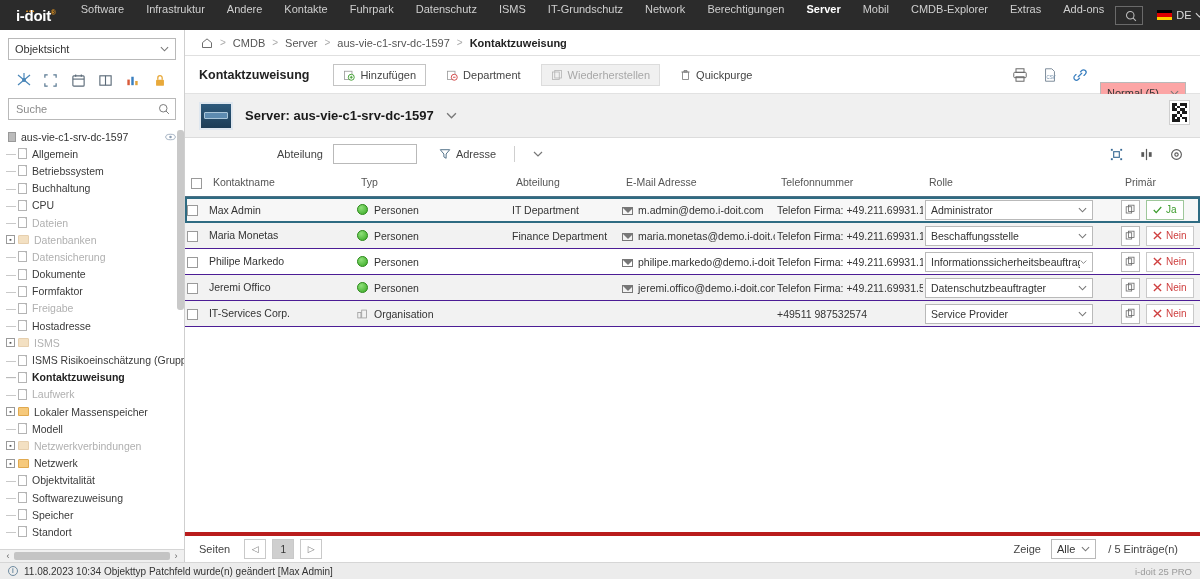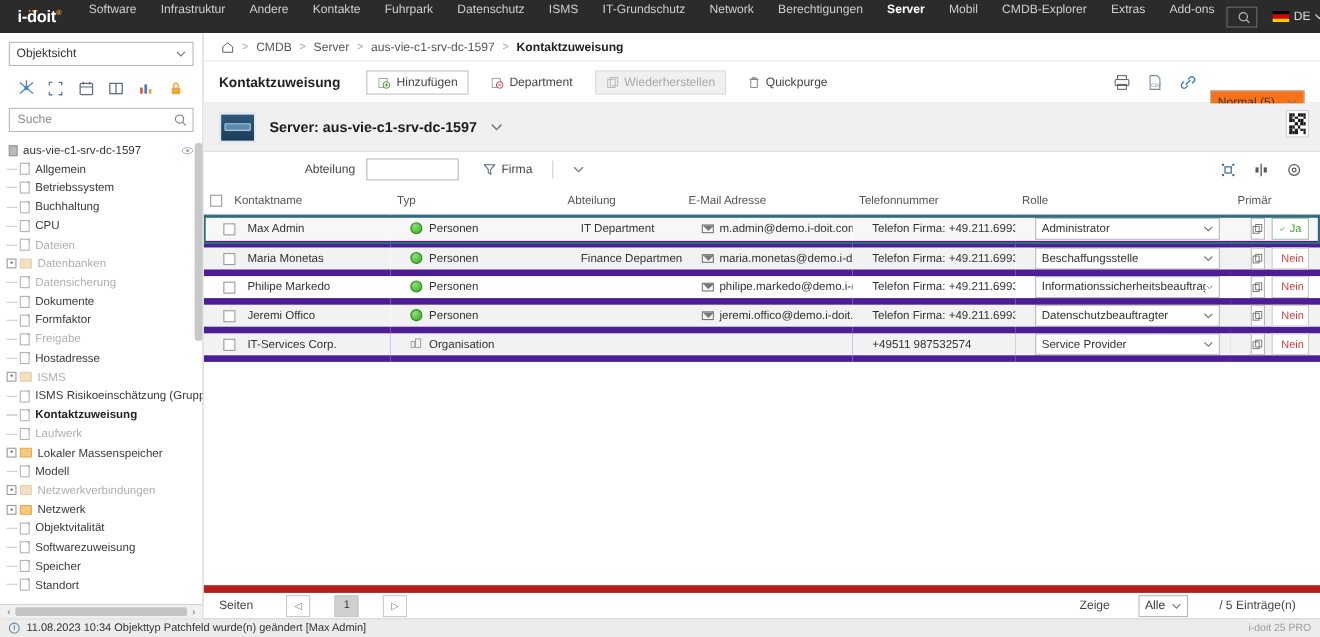--- a/index.html
+++ b/index.html
@@ -137,21 +137,21 @@
   .btn {
     height: 22px; border: 1px solid #c4c4c4; background: #fff;
     display: inline-flex; align-items: center; gap: 5px;
     padding: 0 9px; font-size: 11px; color: #444; cursor: pointer; white-space: nowrap;
   }
   .btn.plain { border-color: transparent; }
   .btn.disabled { background: #f0f0f0; border-color: #dcdcdc; color: #a8a8a8; cursor: default; }
   .abspacer { flex: 1 1 auto; }
   .iconbtn { width: 20px; height: 20px; display: flex; align-items: center; justify-content: center; cursor: pointer; }
   .selbox {
-    height: 22px; min-width: 86px; border: 1px solid #b9b9b9; background: #f97316;
+    height: 22px; min-width: 86px; border: 1px solid #b9b9b9; background: #fca5a5;
     display: inline-flex; align-items: center; justify-content: space-between;
     padding: 0 6px; font-size: 11px; color: #333; cursor: pointer; gap: 8px; margin-top: 36px;
   }
 
   .objheader {
     height: 44px; flex: 0 0 44px; background: #f0f0f0;
     border-bottom: 1px solid #dcdcdc;
     display: flex; align-items: center; padding: 0 14px; gap: 12px; position: relative;
   }
   .objthumb {
@@ -184,32 +184,32 @@
 
   
   .tablewrap { flex: 1 1 auto; overflow: hidden; min-height: 0; }
   table.grid { width: 100%; border-collapse: collapse; table-layout: fixed; }
   table.grid th {
     text-align: left; font-size: 10.5px; font-weight: normal; color: #555;
     padding: 6px 6px 7px 6px; border-bottom: 2px solid #4b7186; background: #fff;
     white-space: nowrap;
   }
   table.grid td {
-    font-size: 10.5px; color: #333; padding: 0 18px; height: 26px;
-    border-bottom: 6px solid #4c1d95; white-space: nowrap; overflow: hidden; margin-top: 32px;
+    font-size: 10.5px; color: #333; padding: 0 2px; height: 26px;
+    border-bottom: 1px solid #4c1d95; white-space: nowrap; overflow: hidden; margin-top: 32px;
   }
   tr.even td { background: #fff; }
   tr.odd td { background: #f2f2f2; }
   tr.sel td { background: #f7f7f7; }
   tr.sel { outline: 2px solid #2e6b82; outline-offset: -2px; }
   .cbx {
     width: 11px; height: 11px; border: 1px solid #9a9a9a; background: #fff; display: inline-block;
     vertical-align: middle; cursor: pointer;
   }
-  .typecell { display: flex; align-items: flex-start; gap: 6px; }
+  .typecell { display: flex; align-items: center; gap: 6px; }
   .dot-ok {
     width: 11px; height: 11px; border-radius: 50%;
     background: radial-gradient(circle at 35% 30%, #8fe07a, #37a822);
     border: 1px solid #2e8a1d; display: inline-block;
   }
   .mailicon { width: 11px; height: 8px; border: 1px solid #777; display: inline-block; position: relative; margin-right: 5px; vertical-align: middle;}
   .mailicon:after { content:""; position:absolute; left:0; top:0; width:0; height:0; border-left:5.5px solid transparent; border-right:5.5px solid transparent; border-top:5px solid #777;}
   .rolesel {
     width: 168px; height: 20px; border: 1px solid #b9b9b9; background: #fff;
     display: flex; align-items: center; justify-content: space-between;
@@ -226,21 +226,21 @@
     display: inline-flex; align-items: center; justify-content: center; gap: 4px;
     padding: 0 6px; font-size: 10px; cursor: pointer; vertical-align: middle;
   }
   .primbtn.yes { color: #3a9b2a; border-color: #9ec79a; }
   .primbtn.no  { color: #cf4040; }
   .actcell { display: flex; align-items: center; gap: 6px; }
 
   
   .pager {
     height: 30px; flex: 0 0 30px; display: flex; align-items: center;
-    padding: 0 14px; gap: 22px; border-top: 7px solid #b91c1c; background: #fff;
+    padding: 0 14px; gap: 6px; border-top: 4px solid #b91c1c; background: #fff;
   }
   .pager .lbl { font-size: 11px; color: #444; margin-right: 8px; }
   .pgbtn {
     width: 22px; height: 20px; border: 1px solid #c9c9c9; background: #fff;
     display: inline-flex; align-items: center; justify-content: center;
     font-size: 9px; color: #777; cursor: pointer;
   }
   .pgbtn.cur { background: #cfcfcf; color: #333; font-size: 10px; }
   .pgspacer { flex: 1 1 auto; }
   .zeigesel {
@@ -667,21 +667,21 @@
         </div>
       </div>
 
       <div class="filterbar">
         <span class="filterlabel">Abteilung</span>
         <input class="filterinput" style="">
         <span class="filterbtn">
           <svg width="12" height="12" viewBox="0 0 14 14">
               <path d="M1.5 2h11l-4.2 5v5l-2.6-1.6V7z" fill="none" stroke="#4a6b84" stroke-width="1.1"></path>
             </svg>
-          <span>Firma</span>
+          <span>Adresse</span>
         </span>
         <span class="vsep"></span>
         <span>
           <svg width="10" height="6" viewBox="0 0 10 6">
               <path d="M1 1l4 4 4-4" fill="none" stroke="#777" stroke-width="1.2"></path>
             </svg>
         </span>
         <span class="fbspacer"></span>
         <span class="iconbtn">
           <svg width="15" height="15" viewBox="0 0 16 16">

